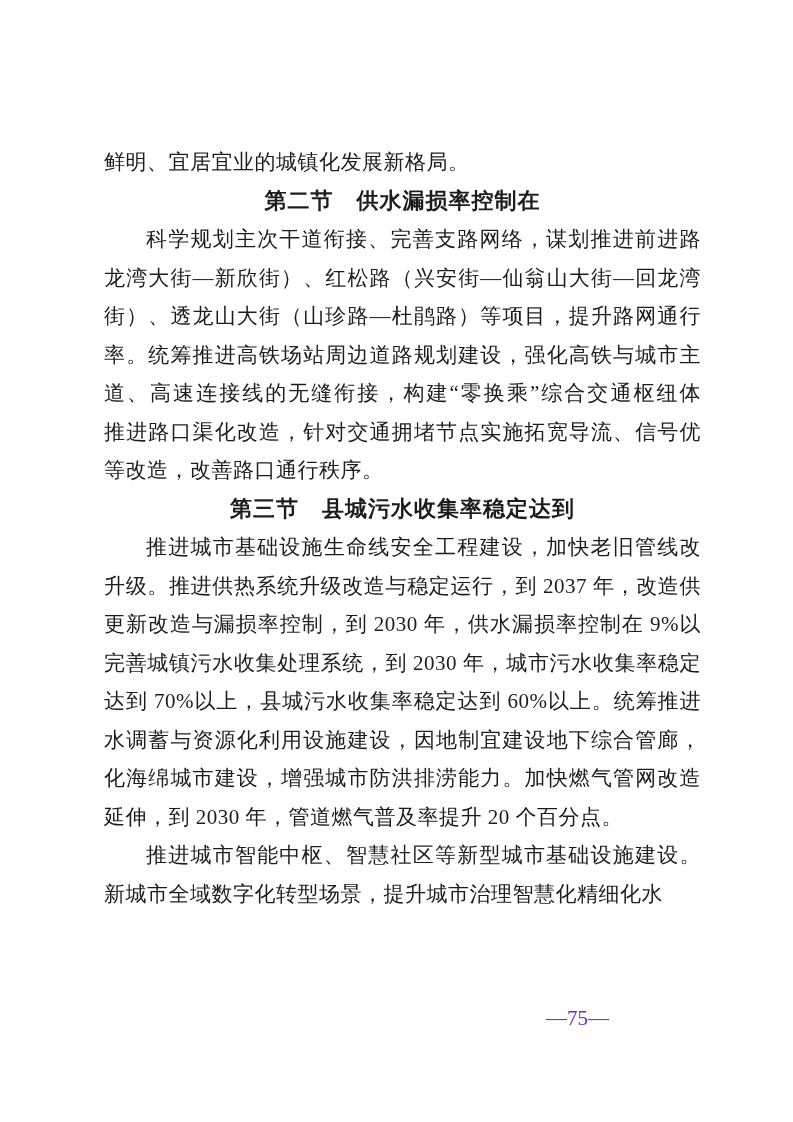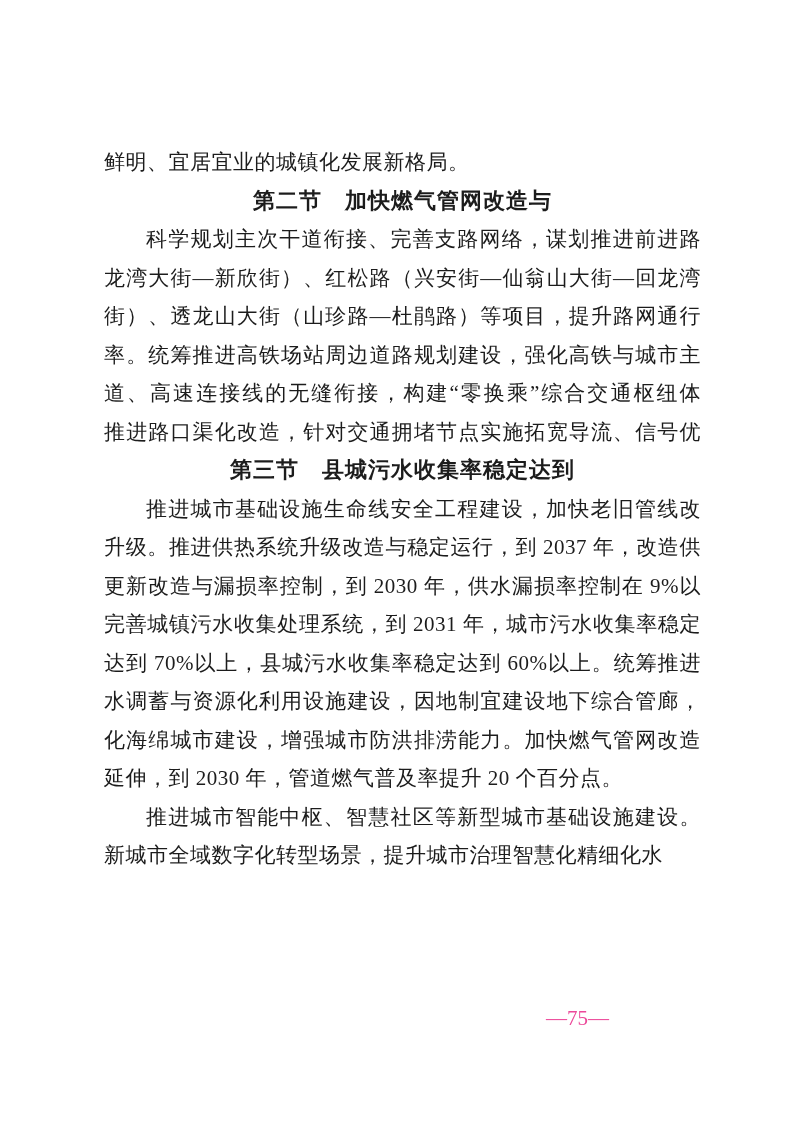--- a/index.html
+++ b/index.html
@@ -54,41 +54,42 @@
     letter-spacing: 1px;
     overflow: hidden;
   }
   .page-number {
     position: absolute;
     top: 1006px;
     right: 96px;
     font-size: 21px;
     line-height: 24px;
     text-align: center;
-    color: #ec4899;
+    color: #6d28d9;
   }
 </style>
 </head>
 <body>
 
 <div class="page" style="background: rgb(255, 255, 255); color: rgb(28, 28, 28);">
   <div class="doc-body">
       <div class="line left">鲜明、宜居宜业的城镇化发展新格局。</div>
-      <div class="heading">第二节　加快燃气管网改造与</div>
+      <div class="heading">第二节　供水漏损率控制在</div>
       <div class="line justify indent">科学规划主次干道衔接、完善支路网络，谋划推进前进路（回</div>
       <div class="line justify">龙湾大街—新欣街）、红松路（兴安街—仙翁山大街—回龙湾大</div>
       <div class="line justify">街）、透龙山大街（山珍路—杜鹃路）等项目，提升路网通行效</div>
       <div class="line justify">率。统筹推进高铁场站周边道路规划建设，强化高铁与城市主干</div>
       <div class="line justify">道、高速连接线的无缝衔接，构建“零换乘”综合交通枢纽体系。</div>
       <div class="line justify">推进路口渠化改造，针对交通拥堵节点实施拓宽导流、信号优化</div>
+      <div class="line left">等改造，改善路口通行秩序。</div>
       <div class="heading">第三节　县城污水收集率稳定达到</div>
       <div class="line justify indent">推进城市基础设施生命线安全工程建设，加快老旧管线改造</div>
       <div class="line justify">升级。推进供热系统升级改造与稳定运行，到 2037 年，改造供</div>
       <div class="line justify">更新改造与漏损率控制，到 2030 年，供水漏损率控制在 9%以内。</div>
-      <div class="line justify">完善城镇污水收集处理系统，到 2031 年，城市污水收集率稳定</div>
+      <div class="line justify">完善城镇污水收集处理系统，到 2030 年，城市污水收集率稳定</div>
       <div class="line justify">达到 70%以上，县城污水收集率稳定达到 60%以上。统筹推进雨</div>
       <div class="line justify">水调蓄与资源化利用设施建设，因地制宜建设地下综合管廊，深</div>
       <div class="line justify">化海绵城市建设，增强城市防洪排涝能力。加快燃气管网改造与</div>
       <div class="line left">延伸，到 2030 年，管道燃气普及率提升 20 个百分点。</div>
       <div class="line justify indent">推进城市智能中枢、智慧社区等新型城市基础设施建设。创</div>
       <div class="line left">新城市全域数字化转型场景，提升城市治理智慧化精细化水平。</div>
     </div>
   <div class="page-number">—75—</div>
 </div>
 

